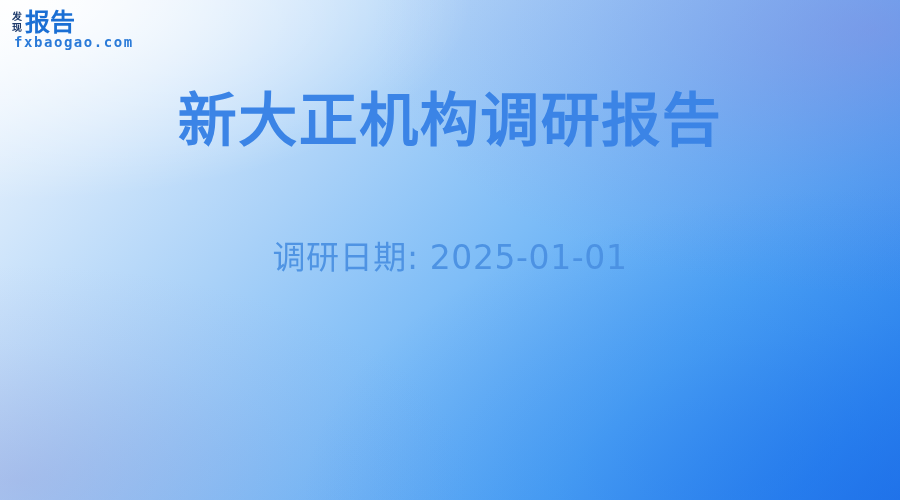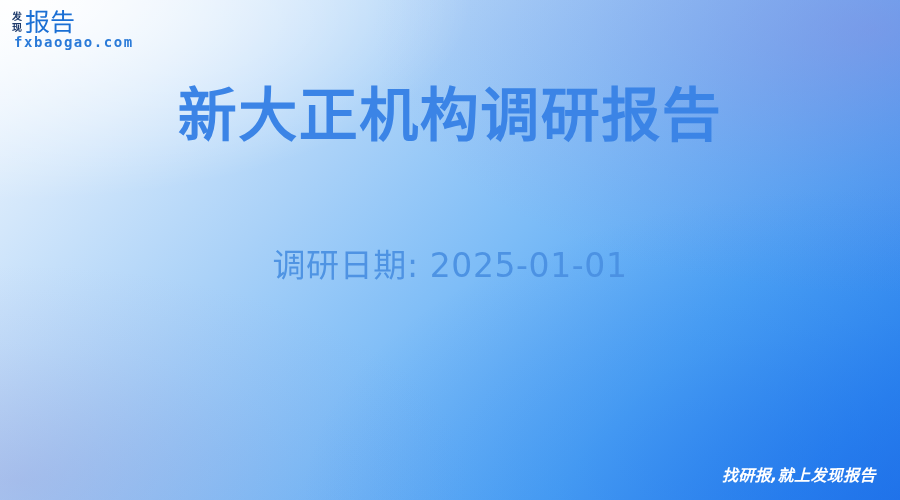--- a/index.html
+++ b/index.html
@@ -68,21 +68,21 @@
     font-size: 10px;
     line-height: 11px;
     font-weight: 700;
     color: #1d3a6b;
     letter-spacing: 0px;
   }
   #logo-word {
     font-family: "DejaVu Sans", "Liberation Sans", sans-serif;
     font-size: 25px;
     line-height: 25px;
-    font-weight: 400;
+    font-weight: 700;
     color: #1a6fd4;
     letter-spacing: 0px;
   }
   #logo-domain {
     position: absolute;
     left: 2px;
     top: 27px;
     font-family: "DejaVu Sans Mono", "Liberation Mono", monospace;
     font-size: 14px;
     line-height: 10px;
@@ -96,21 +96,21 @@
   #headline-block {
     position: absolute;
     left: 0;
     right: 0;
     top: 84px;
     text-align: center;
     padding: 0 40px;
     box-sizing: border-box;
   }
   #report-title {
-    font-family: Liberation Mono, monospace;
+    font-family: Liberation Sans, sans-serif;
     font-size: 59px;
     line-height: 74px;
     font-weight: 700;
     color: #3b84e6;
     letter-spacing: 1.5px;
     margin: 0;
     white-space: nowrap;
   }
 
   #subtitle-block {
@@ -120,21 +120,21 @@
     top: 228px;
     text-align: center;
   }
   #survey-date {
     font-family: "DejaVu Sans", "Liberation Sans", sans-serif;
     font-size: 33px;
     line-height: 44px;
     font-weight: 400;
     color: #4a90e2;
     letter-spacing: 0.6px;
-    margin: 16px;
+    margin: 8px;
     white-space: nowrap;
     opacity: 0.93;
   }
 
   
   #tagline {
     position: absolute;
     right: 24px;
     bottom: 14px;
     font-family: "DejaVu Sans", "Liberation Sans", sans-serif;
@@ -303,15 +303,14 @@
   </div>
 
   <div id="headline-block">
     <h1 id="report-title">新大正机构调研报告</h1>
   </div>
 
   <div id="subtitle-block">
     <p id="survey-date">调研日期: 2025-01-01</p>
   </div>
 
-  <div id="tagline">找研报,就上发现报告</div>
 
 </div>
 
 </body></html>

